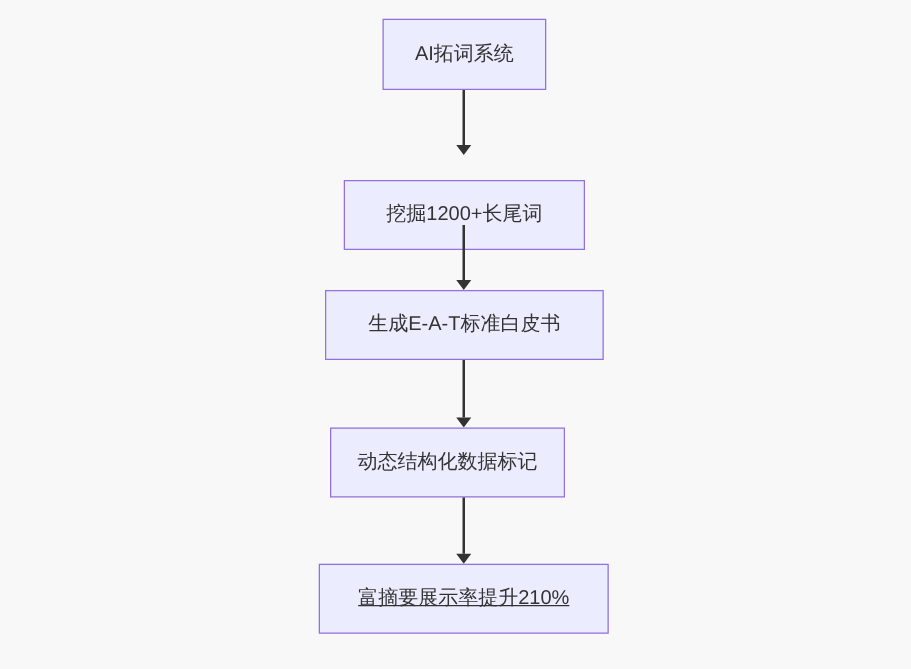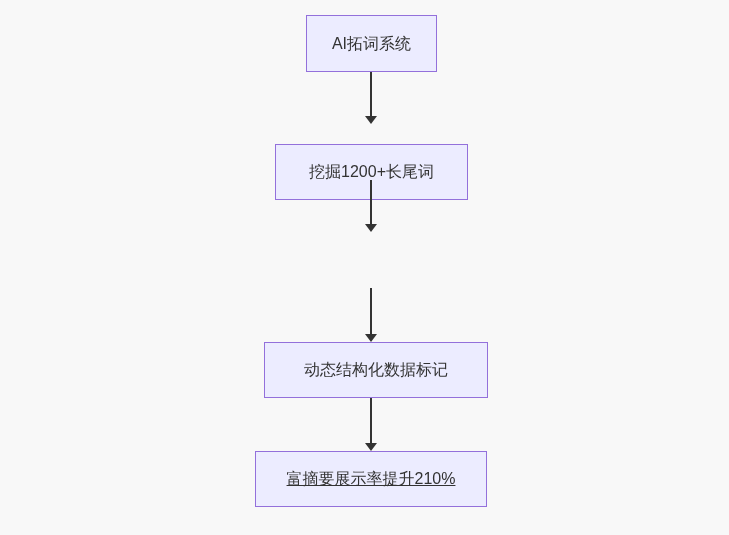--- a/index.html
+++ b/index.html
@@ -32,21 +32,21 @@
     line-height: 1;
     display: flex;
     align-items: center;
     justify-content: center;
     text-align: center;
     white-space: nowrap;
   }
   .n1 { left: 306px; top: 15px;  width: 131px; height: 57px; }
   .n2 { left: 275px; top: 116px; width: 193px; height: 56px; margin-top: 28px; }
   .n3 { left: 260px; top: 232px; width: 223px; height: 56px; }
-  .n4 { left: 264px; top: 342px; width: 224px; height: 56px; text-align: center; }
+  .n4 { left: 264px; top: 342px; width: 188px; height: 56px; text-align: center; }
   .n5 { left: 255px; top: 451px; width: 232px; height: 56px; text-decoration: underline; }
 
   .edge-line {
     position: absolute;
     left: 370px;
     width: 2px;
     background: var(--arrow);
   }
   .e1 { top: 72px;  height: 44px; }
   .e2 { top: 180px; height: 44px; }
@@ -79,20 +79,23 @@
   <div class="edge-line e1"></div>
   <div class="arrow-head h1"></div>
 
   <div class="node n2">
     <span>挖掘1200+长尾词</span>
   </div>
 
   <div class="edge-line e2"></div>
   <div class="arrow-head h2"></div>
 
+  <div class="node n3">
+    <span>生成E-A-T标准白皮书</span>
+  </div>
 
   <div class="edge-line e3"></div>
   <div class="arrow-head h3"></div>
 
   <div class="node n4">
     <span>动态结构化数据标记</span>
   </div>
 
   <div class="edge-line e4"></div>
   <div class="arrow-head h4"></div>

